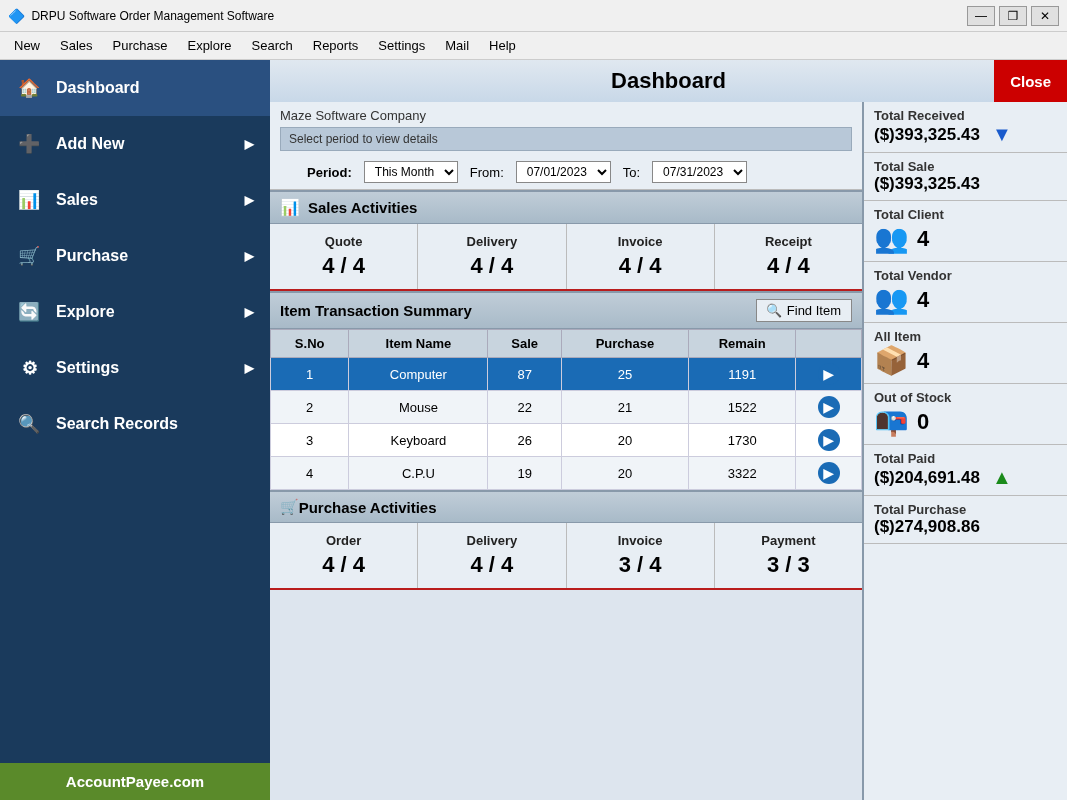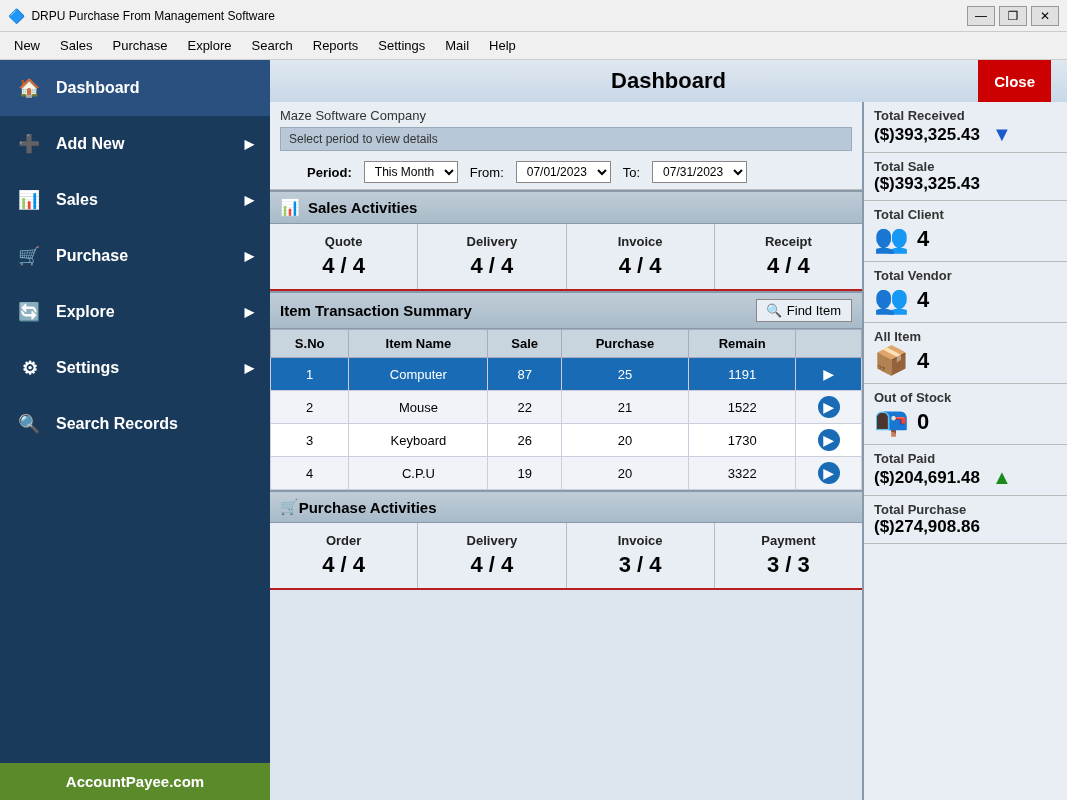--- a/index.html
+++ b/index.html
@@ -100,21 +100,21 @@
       background: linear-gradient(to bottom, #e0e8f0, #c8d8e8);
       text-align: center;
       padding: 8px;
       font-size: 22px;
       font-weight: bold;
       color: #000;
       position: relative;
     }
     .close-btn {
       position: absolute;
-      right: 16px;
+      right: 0;
       top: 0;
       background: #cc0000;
       color: #fff;
       font-weight: bold;
       padding: 6px 16px;
       cursor: pointer;
       font-size: 15px;
       height: 100%;
       display: flex;
       align-items: center;
@@ -305,21 +305,21 @@
       font-weight: bold;
     }
     .arrow-up { color: #1a8a1a; font-size: 20px; }
     .arrow-down { color: #1a5bcc; font-size: 20px; }
   </style>
 </head>
 <body>
 
 <div class="title-bar">
   <span class="app-icon">🔷</span>
-  <span class="title-text">DRPU Purchase From Management Software</span>
+  <span class="title-text">DRPU Software Order Management Software</span>
   <div class="title-bar-controls">
     <button class="title-bar-btn">—</button>
     <button class="title-bar-btn">❐</button>
     <button class="title-bar-btn">✕</button>
   </div>
 </div>
 
 <div class="menu-bar">
 <span class="menu-item">New</span>
     <span class="menu-item">Sales</span>

